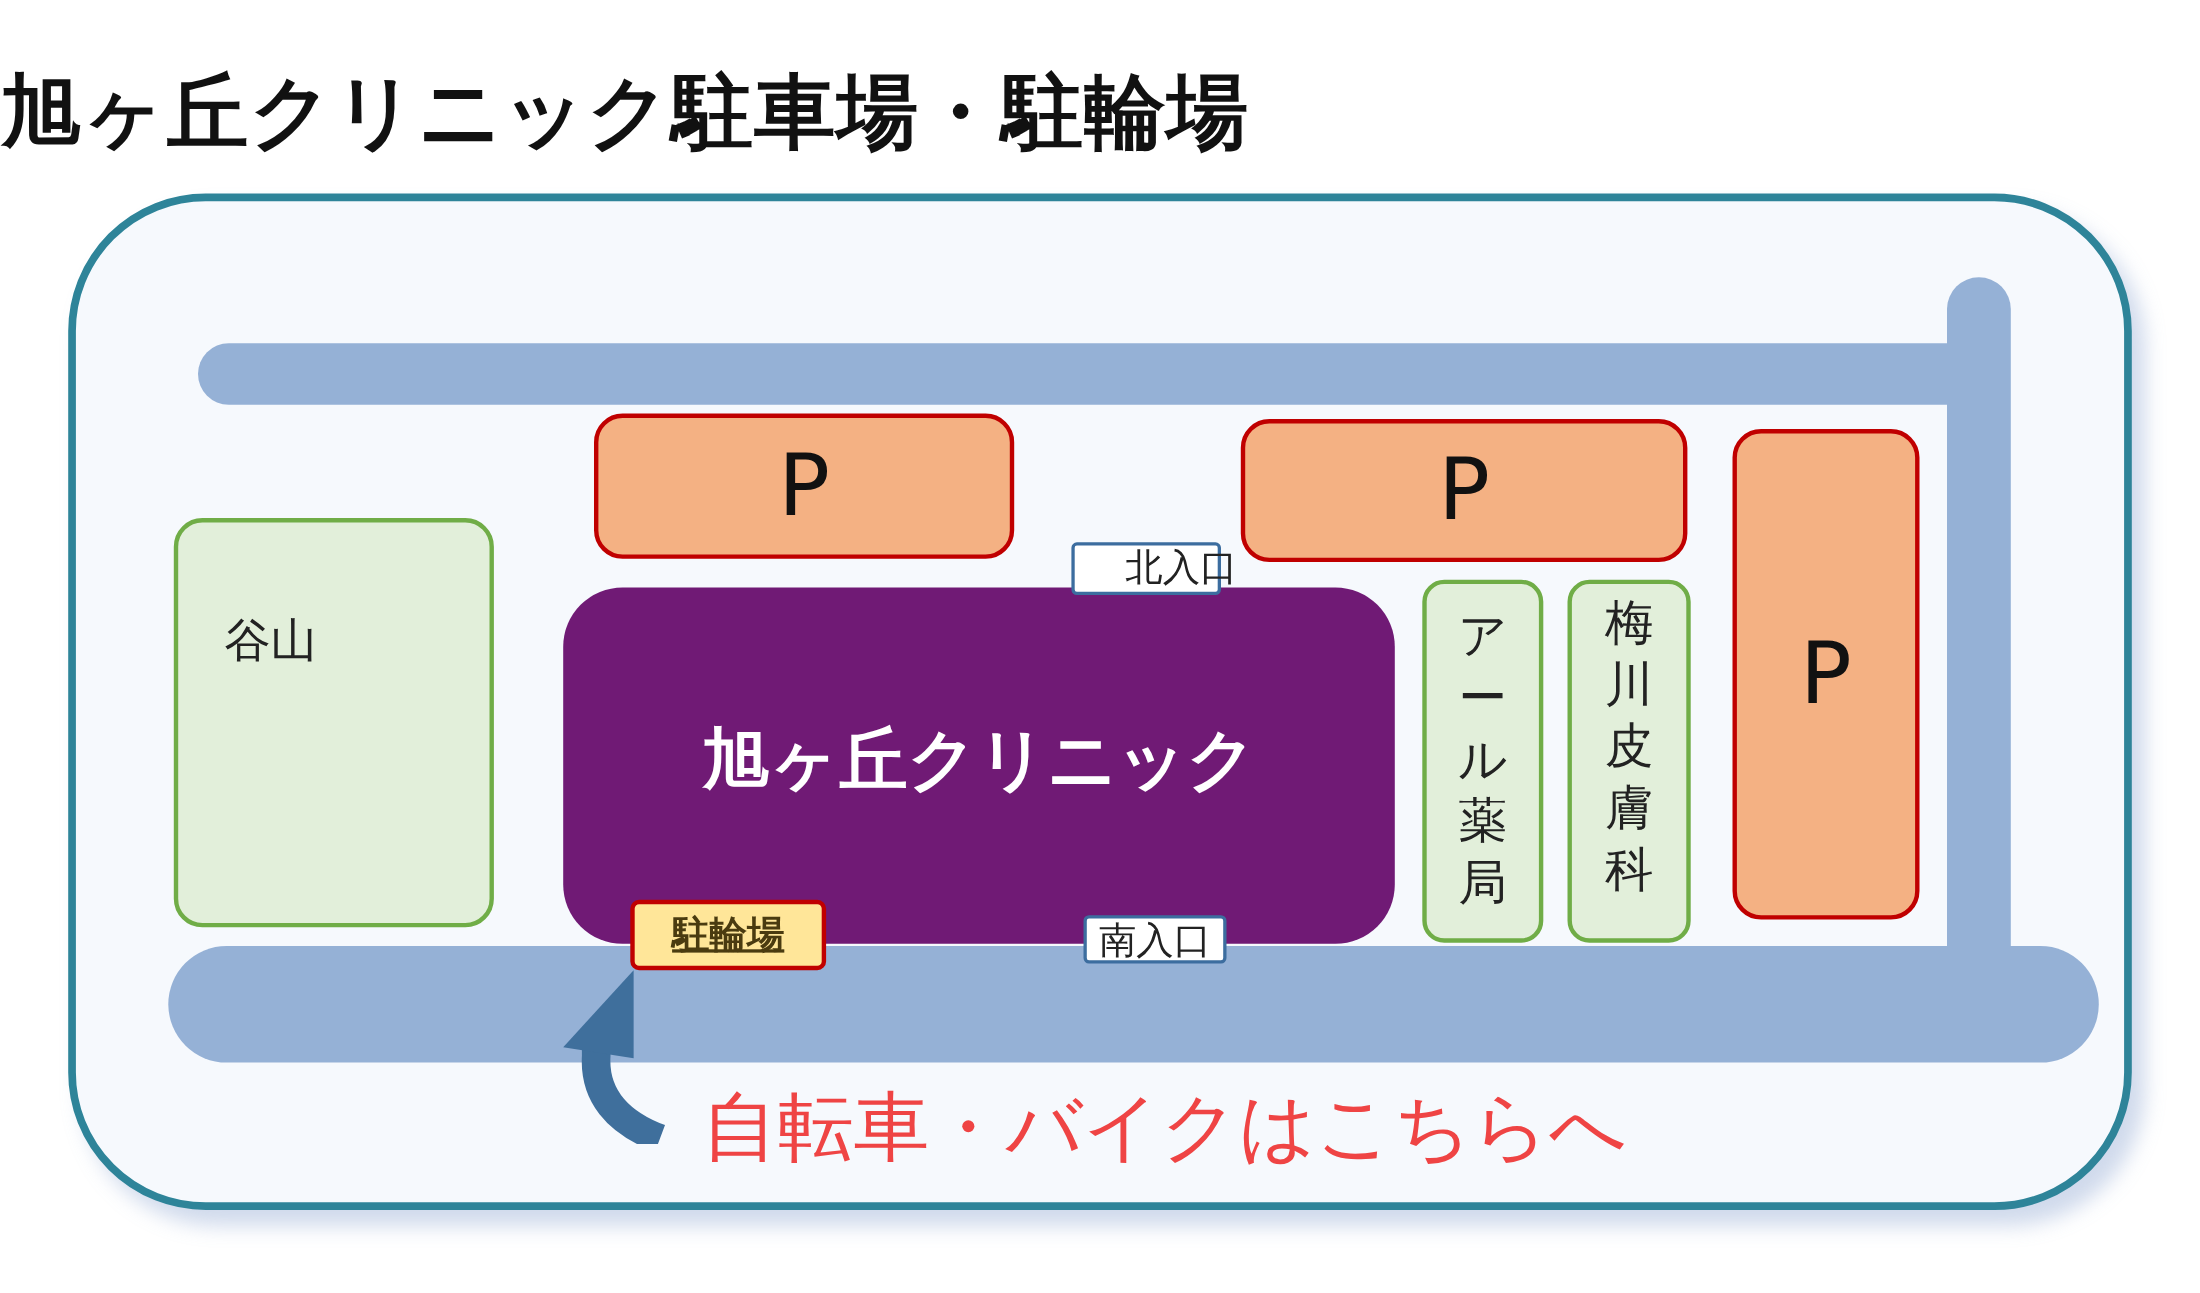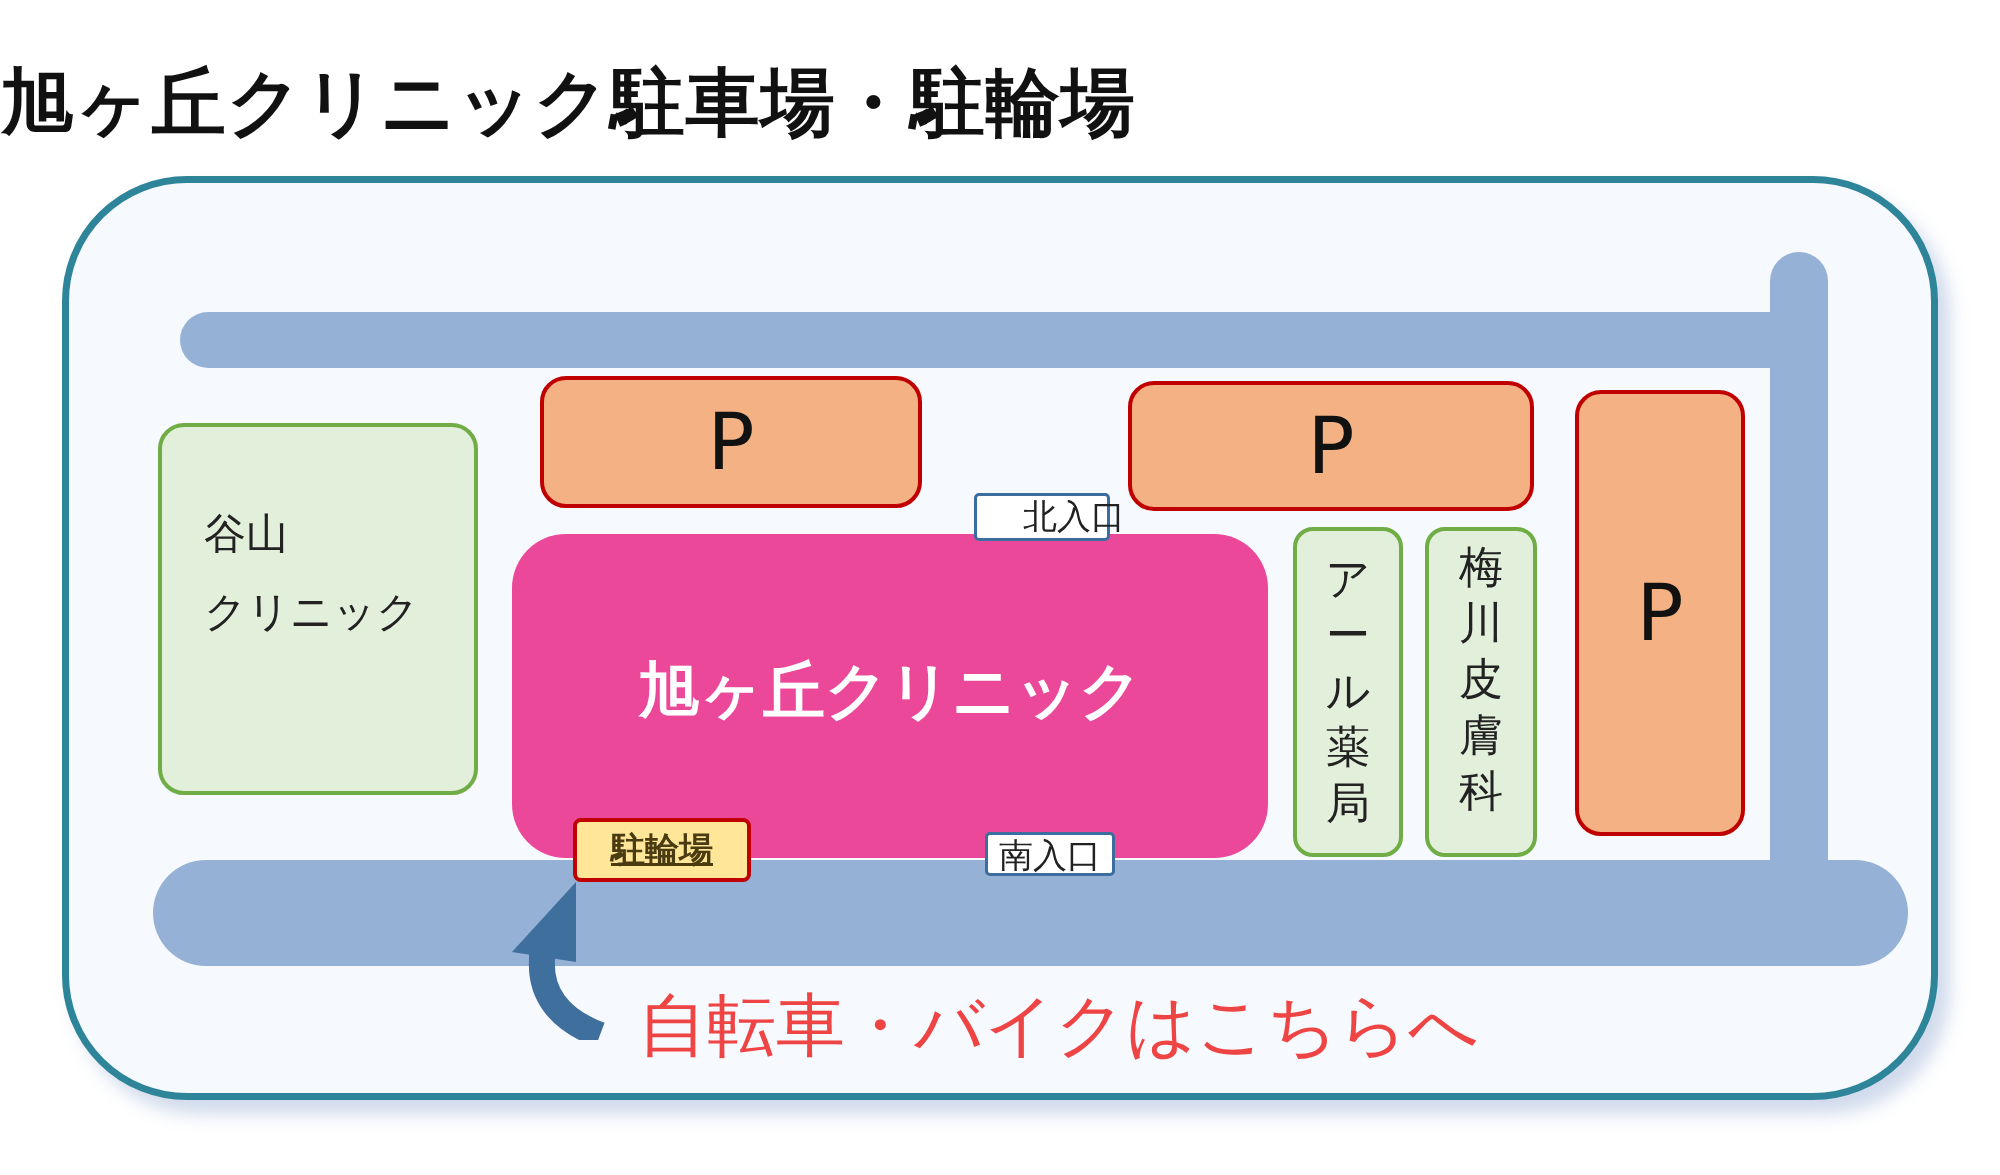--- a/index.html
+++ b/index.html
@@ -31,32 +31,32 @@
     font-size:78px; color:#111; font-family:"DejaVu Sans", sans-serif;
   }
   #p1 { left:540px; top:376px; width:382px; height:132px; }
   #p2 { left:1128px; top:381px; width:406px; height:130px; }
   #p3 { left:1575px; top:390px; width:170px; height:446px; }
 
   .neighbor {
     background:#e2efda; border:4px solid #70ad47; border-radius:26px;
     color:#222;
   }
-  #ent-clinic { left:158px; top:423px; width:320px; height:372px; padding:68px 16px 0 42px; }
+  #ent-clinic { left:158px; top:471px; width:291px; height:372px; padding:68px 16px 0 42px; }
   #ent-clinic .line { font-size:42px; line-height:78px; white-space:nowrap; }
   #pharmacy, #derm {
     display:flex; flex-direction:column; align-items:center; padding-top:8px;
   }
   #pharmacy { left:1293px; top:527px; width:110px; height:330px; border-radius:20px; padding-top:20px;}
   #derm { left:1425px; top:527px; width:112px; height:330px; border-radius:20px; }
   .vchar { font-size:44px; line-height:56px; height:56px; text-align:center; }
 
   #clinic {
     left:512px; top:534px; width:756px; height:324px;
-    background:#ec4899; border-radius:54px;
+    background:#701a75; border-radius:54px;
     display:flex; align-items:center; justify-content:center;
     color:#fff; font-size:62px; font-weight:bold; padding-bottom:10px;
   }
   .entrance {
     background:#fff; border:3px solid #3c6d9f; border-radius:5px;
     font-size:34px; line-height:40px; text-align:center; color:#222;
     white-space:nowrap;
   }
   #north { left:974px; top:493px; width:136px; height:48px;padding-left:46px; }
   #south { left:985px; top:832px; width:130px; height:44px; }
@@ -88,21 +88,20 @@
 </div>
 <div id="p2" class="abs parking">
   <span>P</span>
 </div>
 <div id="p3" class="abs parking">
   <span>P</span>
 </div>
 
 <div id="ent-clinic" class="abs neighbor">
   <div class="line">谷山</div>
-  <div class="line">クリニック</div>
 </div>
 
 <div id="clinic" class="abs">
   <span>旭ヶ丘クリニック</span>
 </div>
 
 <div id="north" class="abs entrance">北入口</div>
 <div id="south" class="abs entrance">南入口</div>
 
 <div id="bike" class="abs">

